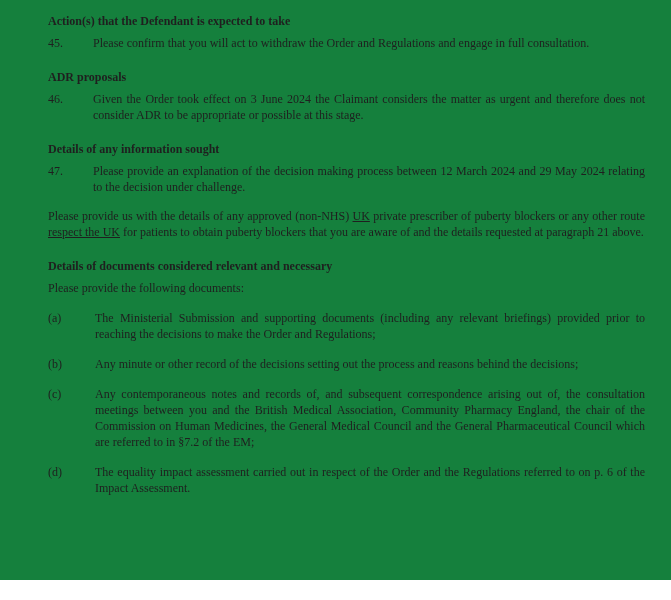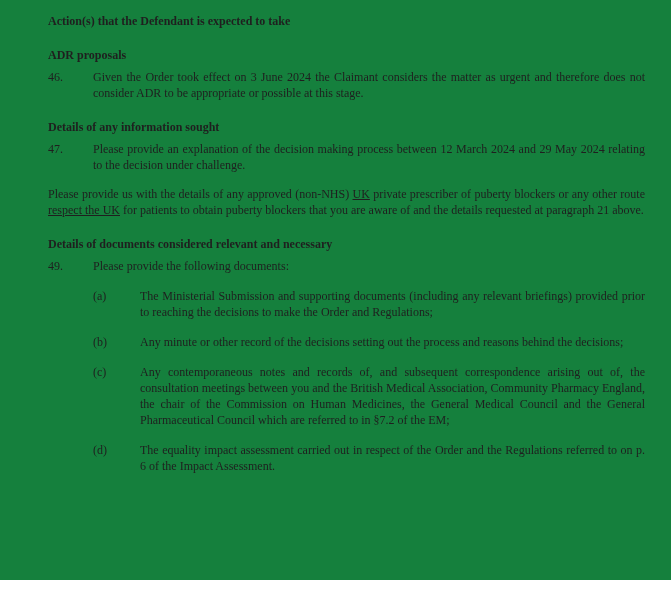--- a/index.html
+++ b/index.html
@@ -58,20 +58,29 @@
       #9f9f9f 41px 55px, transparent 55px 62px);
   }
 </style>
 </head>
 <body>
 
 <div class="page">
   <div class="content" id="content">
   <section class="section">
     <h2 class="heading">Action(s) that the Defendant is expected to take</h2>
+    <div class="items">
+  <div class="item">
+    <span class="num">45.</span>
+    <div class="body">
+      <p class="text"><span>Please confirm that you will act to withdraw the Order and Regulations and engage in full consultation.</span></p>
+
+    </div>
+  </div>
+</div>
   </section>
 
   <section class="section">
     <h2 class="heading">ADR proposals</h2>
     <div class="items">
   <div class="item">
     <span class="num">46.</span>
     <div class="body">
       <p class="text"><span>Given the Order took effect on 3 June 2024 the Claimant considers the matter as urgent and therefore does not consider ADR to be appropriate or possible at this stage.</span></p>
 
@@ -97,21 +106,20 @@
 
     </div>
   </div>
 </div>
   </section>
 
   <section class="section">
     <h2 class="heading">Details of documents considered relevant and necessary</h2>
     <div class="items">
   <div class="item">
-    <span class="num">49.</span>
     <div class="body">
       <p class="text"><span>Please provide the following documents:</span></p>
       <div class="subitems">
   <div class="subitem">
     <span class="sublabel">(a)</span>
     <p class="subtext"><span>The Ministerial Submission and supporting documents (including any relevant briefings) provided prior to reaching the decisions to make the Order and Regulations;</span></p>
   </div>
 
   <div class="subitem">
     <span class="sublabel">(b)</span>

